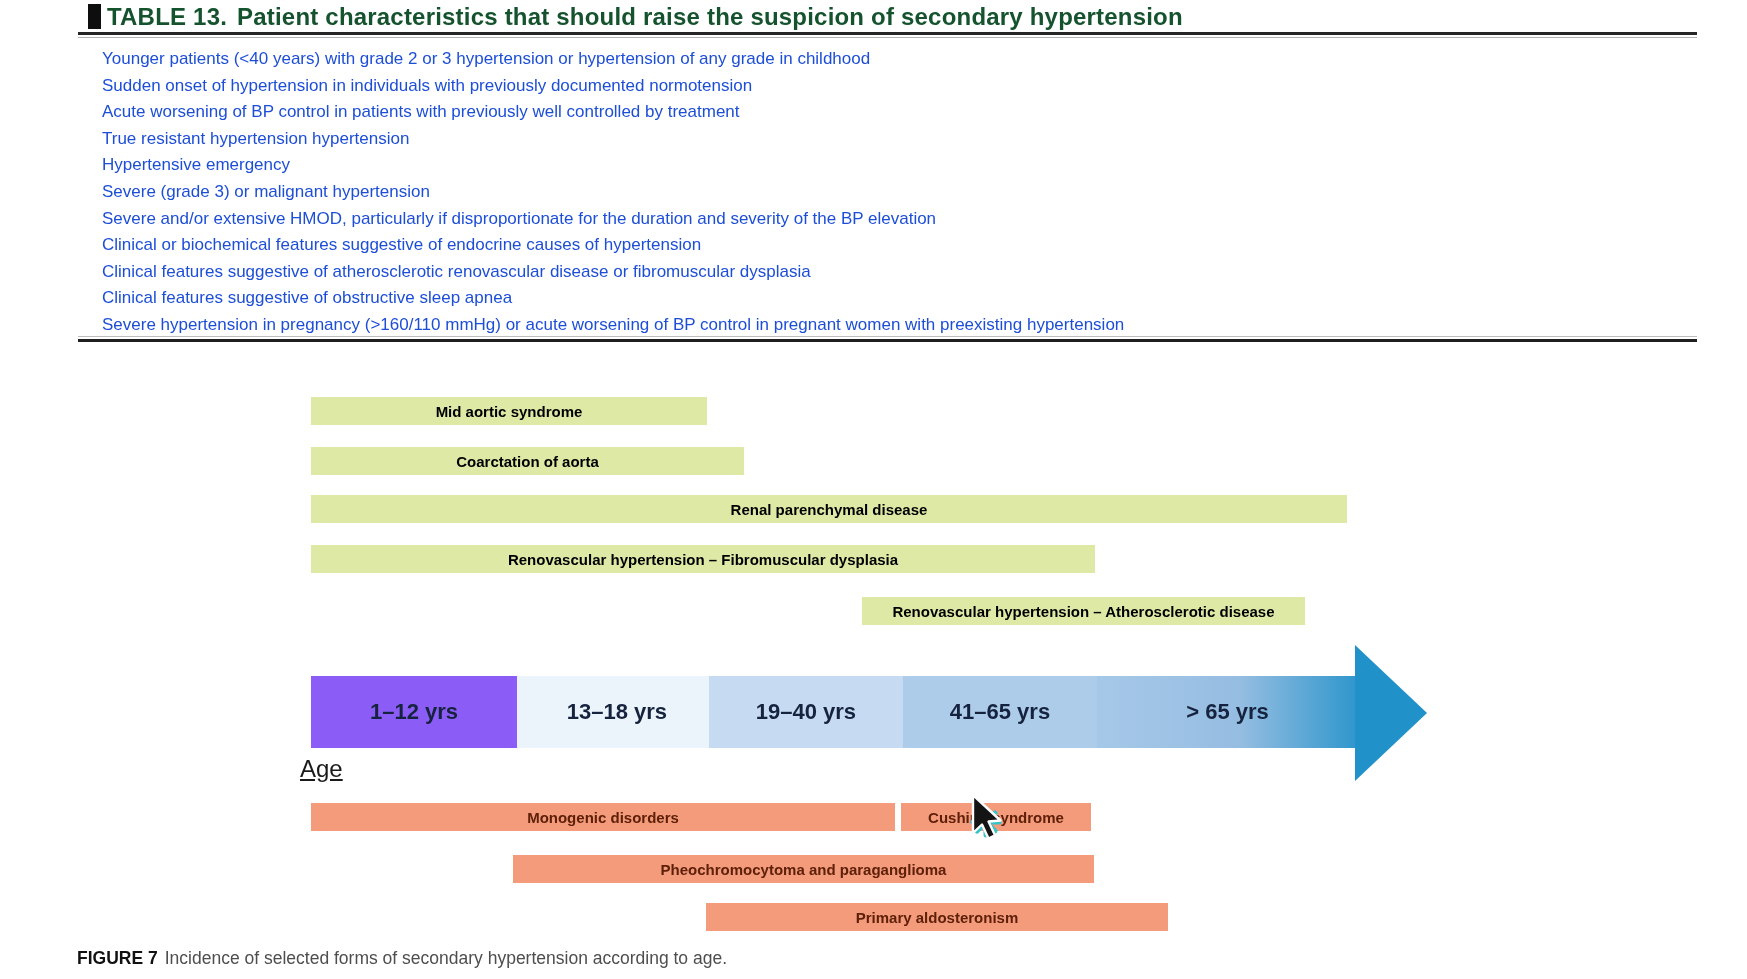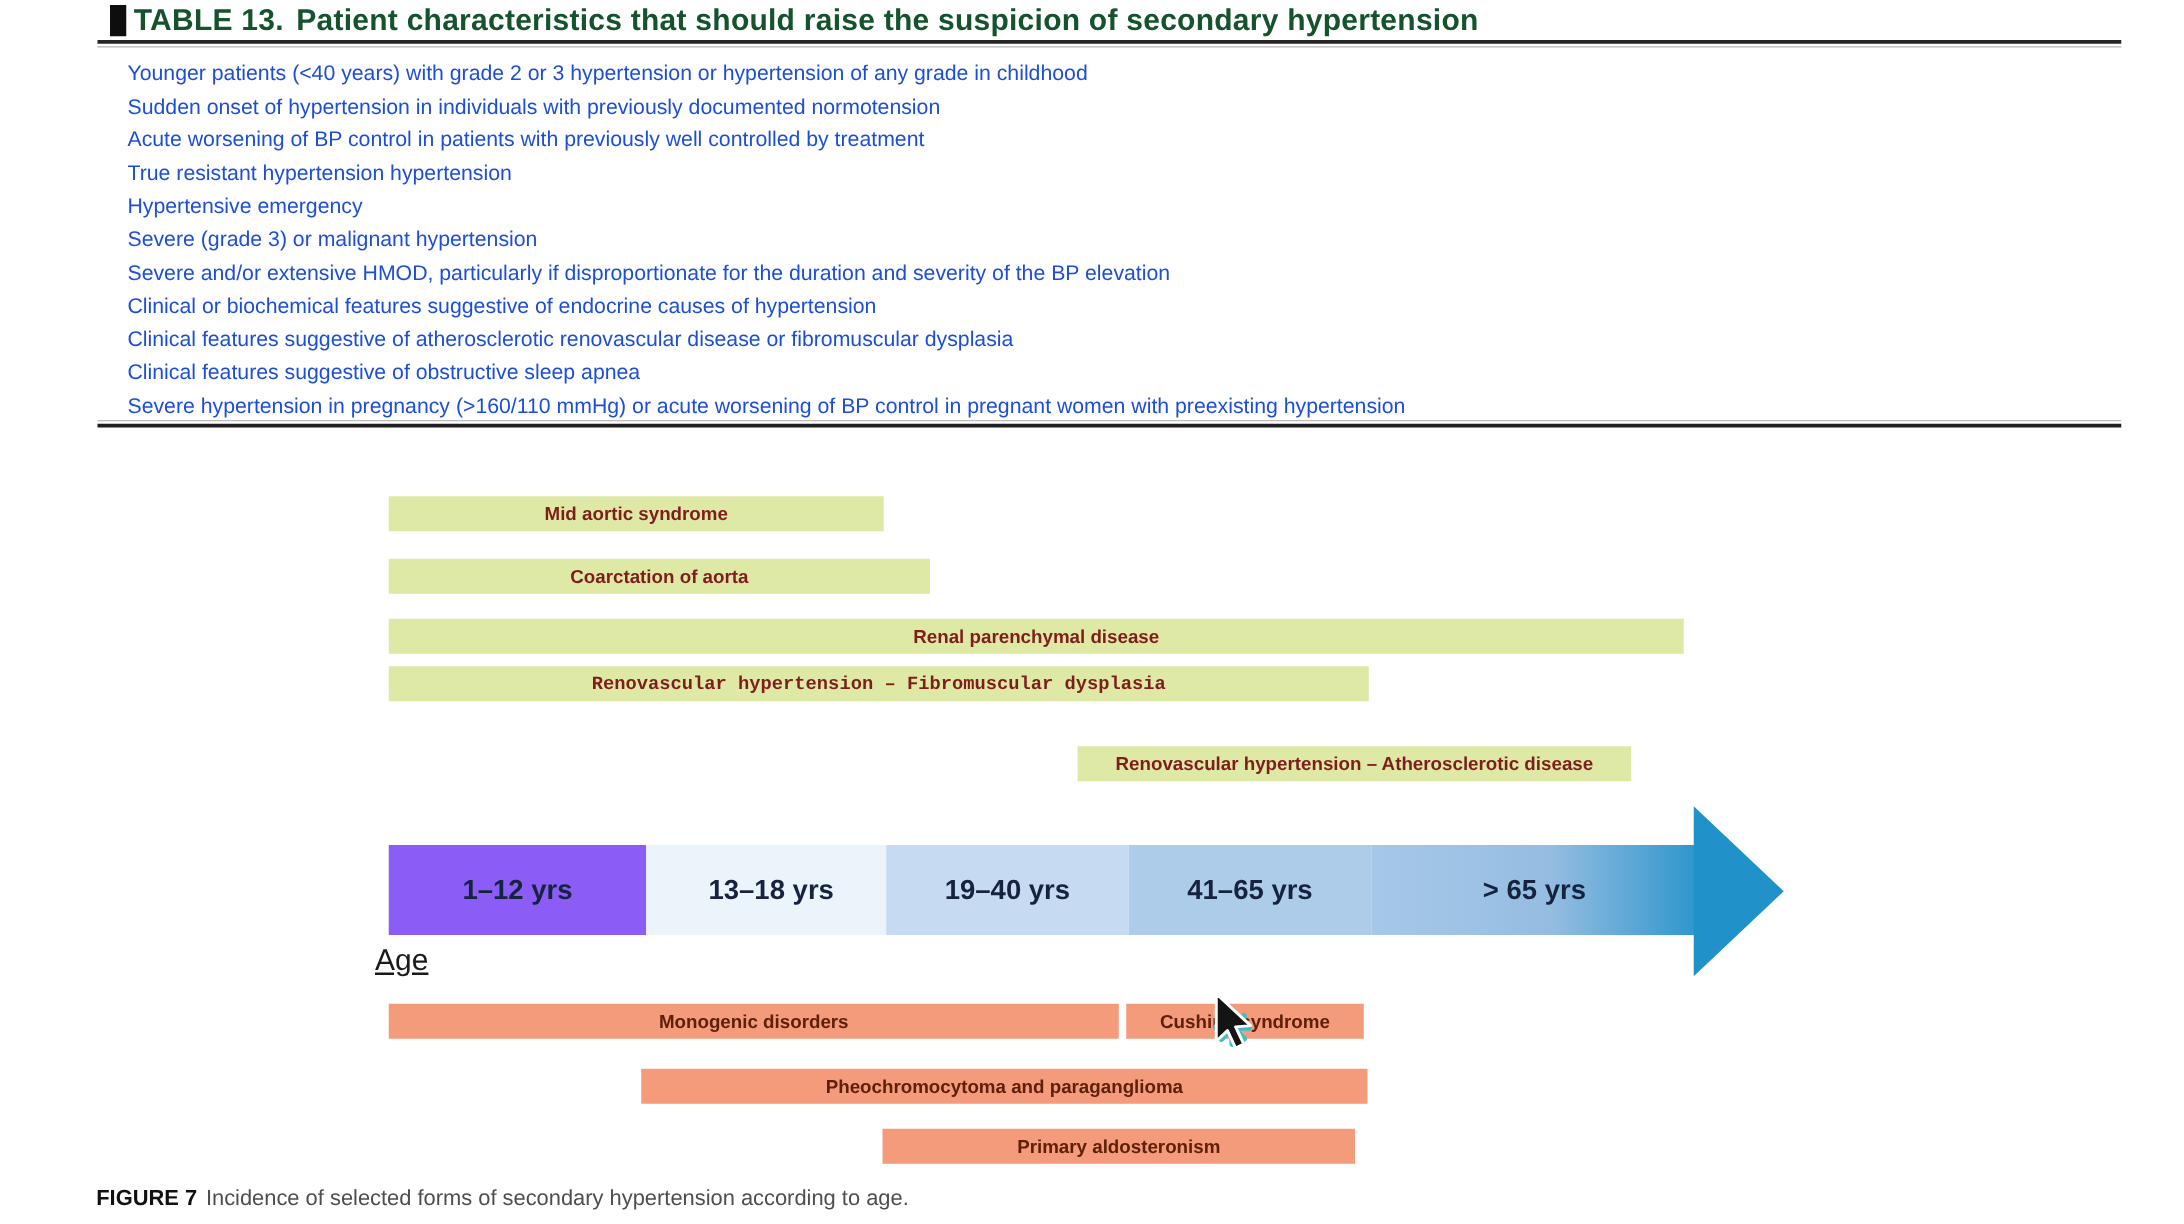--- a/index.html
+++ b/index.html
@@ -14,21 +14,21 @@
   .rule{position:absolute;left:78px;width:1619px;}
   .rule-dark-top{top:32px;height:3px;background:#262626;}
   .rule-gray-top{top:37px;height:1px;background:#b3b3b3;}
   .rule-gray-bottom{top:336px;height:1px;background:#bdbdbd;}
   .rule-dark-bottom{top:339px;height:3px;background:#1f1f1f;}
   .t13-rows{position:absolute;left:102px;top:46px;width:1560px;font-size:17px;color:#1d4ed8;}
   .t13-rows .row{height:26.6px;line-height:26.6px;white-space:nowrap;}
   
   .fig-bar{position:absolute;height:28px;display:flex;align-items:center;justify-content:center;
            font-size:15px;font-weight:bold;white-space:nowrap;}
-  .fig-bar.green{background:#dfe9a6;color:#7f1d1d;}
+  .fig-bar.green{background:#dfe9a6;color:#000000;}
   .fig-bar.orange{background:#f49b7b;color:#5e2009;}
   .age-segment{position:absolute;top:676px;height:72px;display:flex;align-items:center;justify-content:center;
                font-size:22px;font-weight:bold;color:#16233e;white-space:nowrap;}
   .seg-gradient{background:linear-gradient(90deg,#a6c8e8 0%,#95bde1 55%,#2e96cc 100%) !important;}
   .arrow-head{position:absolute;left:1355px;top:645px;width:0;height:0;
               border-top:68px solid transparent;border-bottom:68px solid transparent;
               border-left:72px solid #2191ca;}
   .age-label{position:absolute;left:300px;top:755px;font-size:24px;color:#1a1a1a;text-decoration:underline;}
   .caption{position:absolute;left:77px;top:948px;font-size:17.5px;color:#4e4e4e;white-space:nowrap;}
   .caption .cap-label{font-weight:bold;color:#111;margin-right:7px;}
@@ -66,21 +66,21 @@
     <div id="green-bars">
         <div class="fig-bar green" style="left: 311px; width: 395.959px; top: 397px;">
           <span>Mid aortic syndrome</span>
         </div>
         <div class="fig-bar green" style="left: 311px; width: 433px; top: 447px;">
           <span>Coarctation of aorta</span>
         </div>
         <div class="fig-bar green" style="left: 311px; width: 1036px; top: 495px;">
           <span>Renal parenchymal disease</span>
         </div>
-        <div class="fig-bar green" style="left: 311px; width: 784.045px; top: 533px; font-family: Liberation Mono, monospace;">
+        <div class="fig-bar green" style="left: 311px; width: 784.045px; top: 545px;">
           <span>Renovascular hypertension – Fibromuscular dysplasia</span>
         </div>
         <div class="fig-bar green" style="left: 862px; width: 442.994px; top: 597px;">
           <span>Renovascular hypertension – Atherosclerotic disease</span>
         </div>
       </div>
     <div id="age-segments">
         <div class="age-segment" style="background: #8b5cf6; left: 311px; width: 205.957px;">
           <span>1–12 yrs</span>
         </div>
@@ -102,21 +102,21 @@
     <div id="orange-bars">
         <div class="fig-bar orange" style="left: 311px; width: 583.993px; top: 803px;">
           <span>Monogenic disorders</span>
         </div>
         <div class="fig-bar orange" style="left: 901.002px; width: 190.002px; top: 803px;">
           <span>Cushing syndrome</span>
         </div>
         <div class="fig-bar orange" style="left: 513.02px; width: 580.989px; top: 855px;">
           <span>Pheochromocytoma and paraganglioma</span>
         </div>
-        <div class="fig-bar orange" style="left: 706.027px; width: 378px; top: 903px;">
+        <div class="fig-bar orange" style="left: 706.027px; width: 462px; top: 903px;">
           <span>Primary aldosteronism</span>
         </div>
       </div>
   </div>
 
   <div class="caption"><span class="cap-label">FIGURE 7</span><span>Incidence of selected forms of secondary hypertension according to age.</span></div>
 
   <svg class="cursor" viewBox="0 0 64 60">
     <g stroke="#35c2cb" stroke-width="5" stroke-linecap="round">
       <line x1="21" y1="33" x2="47" y2="33"></line>

